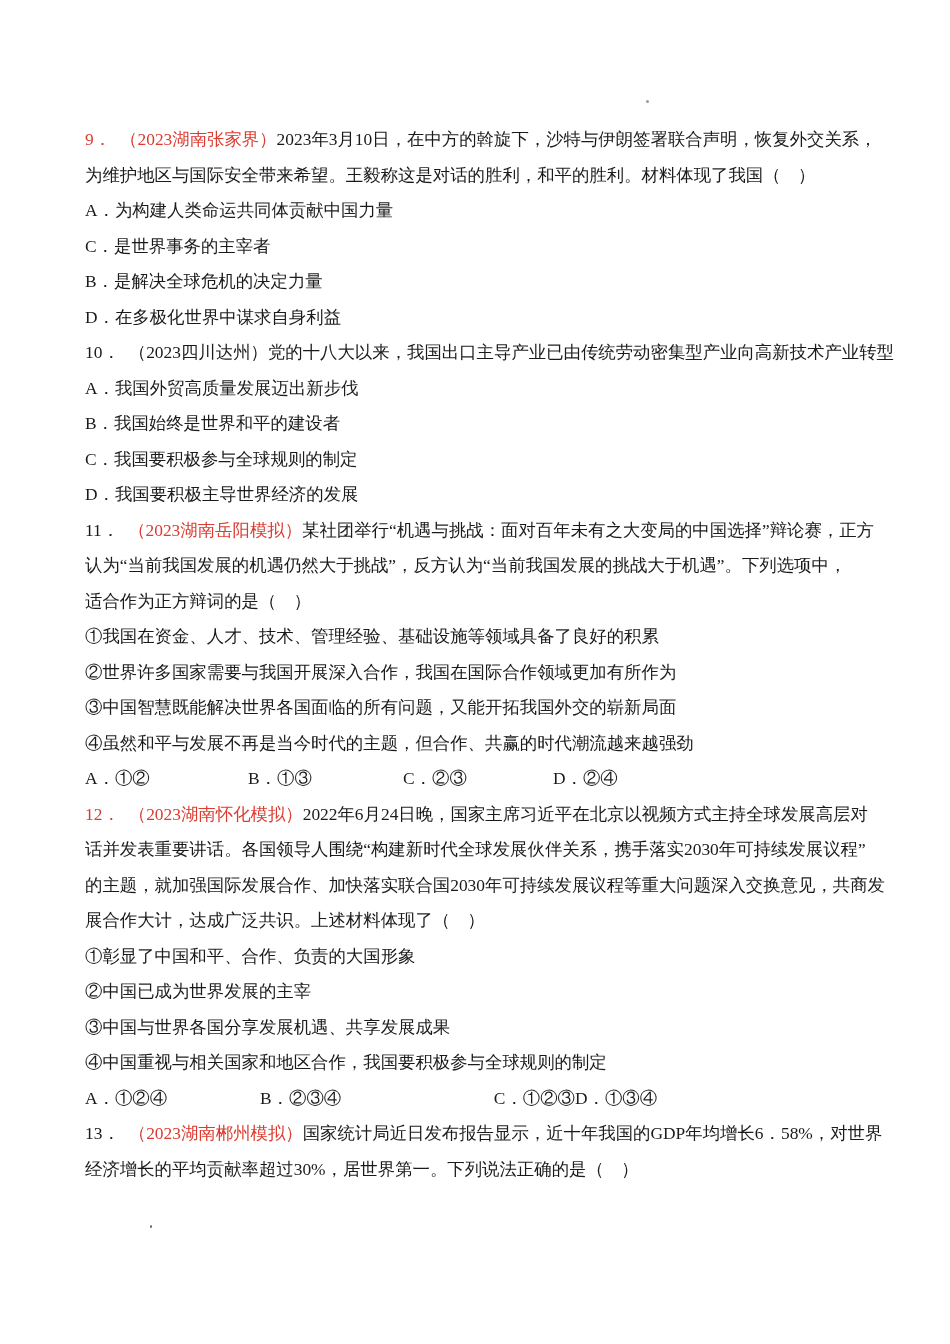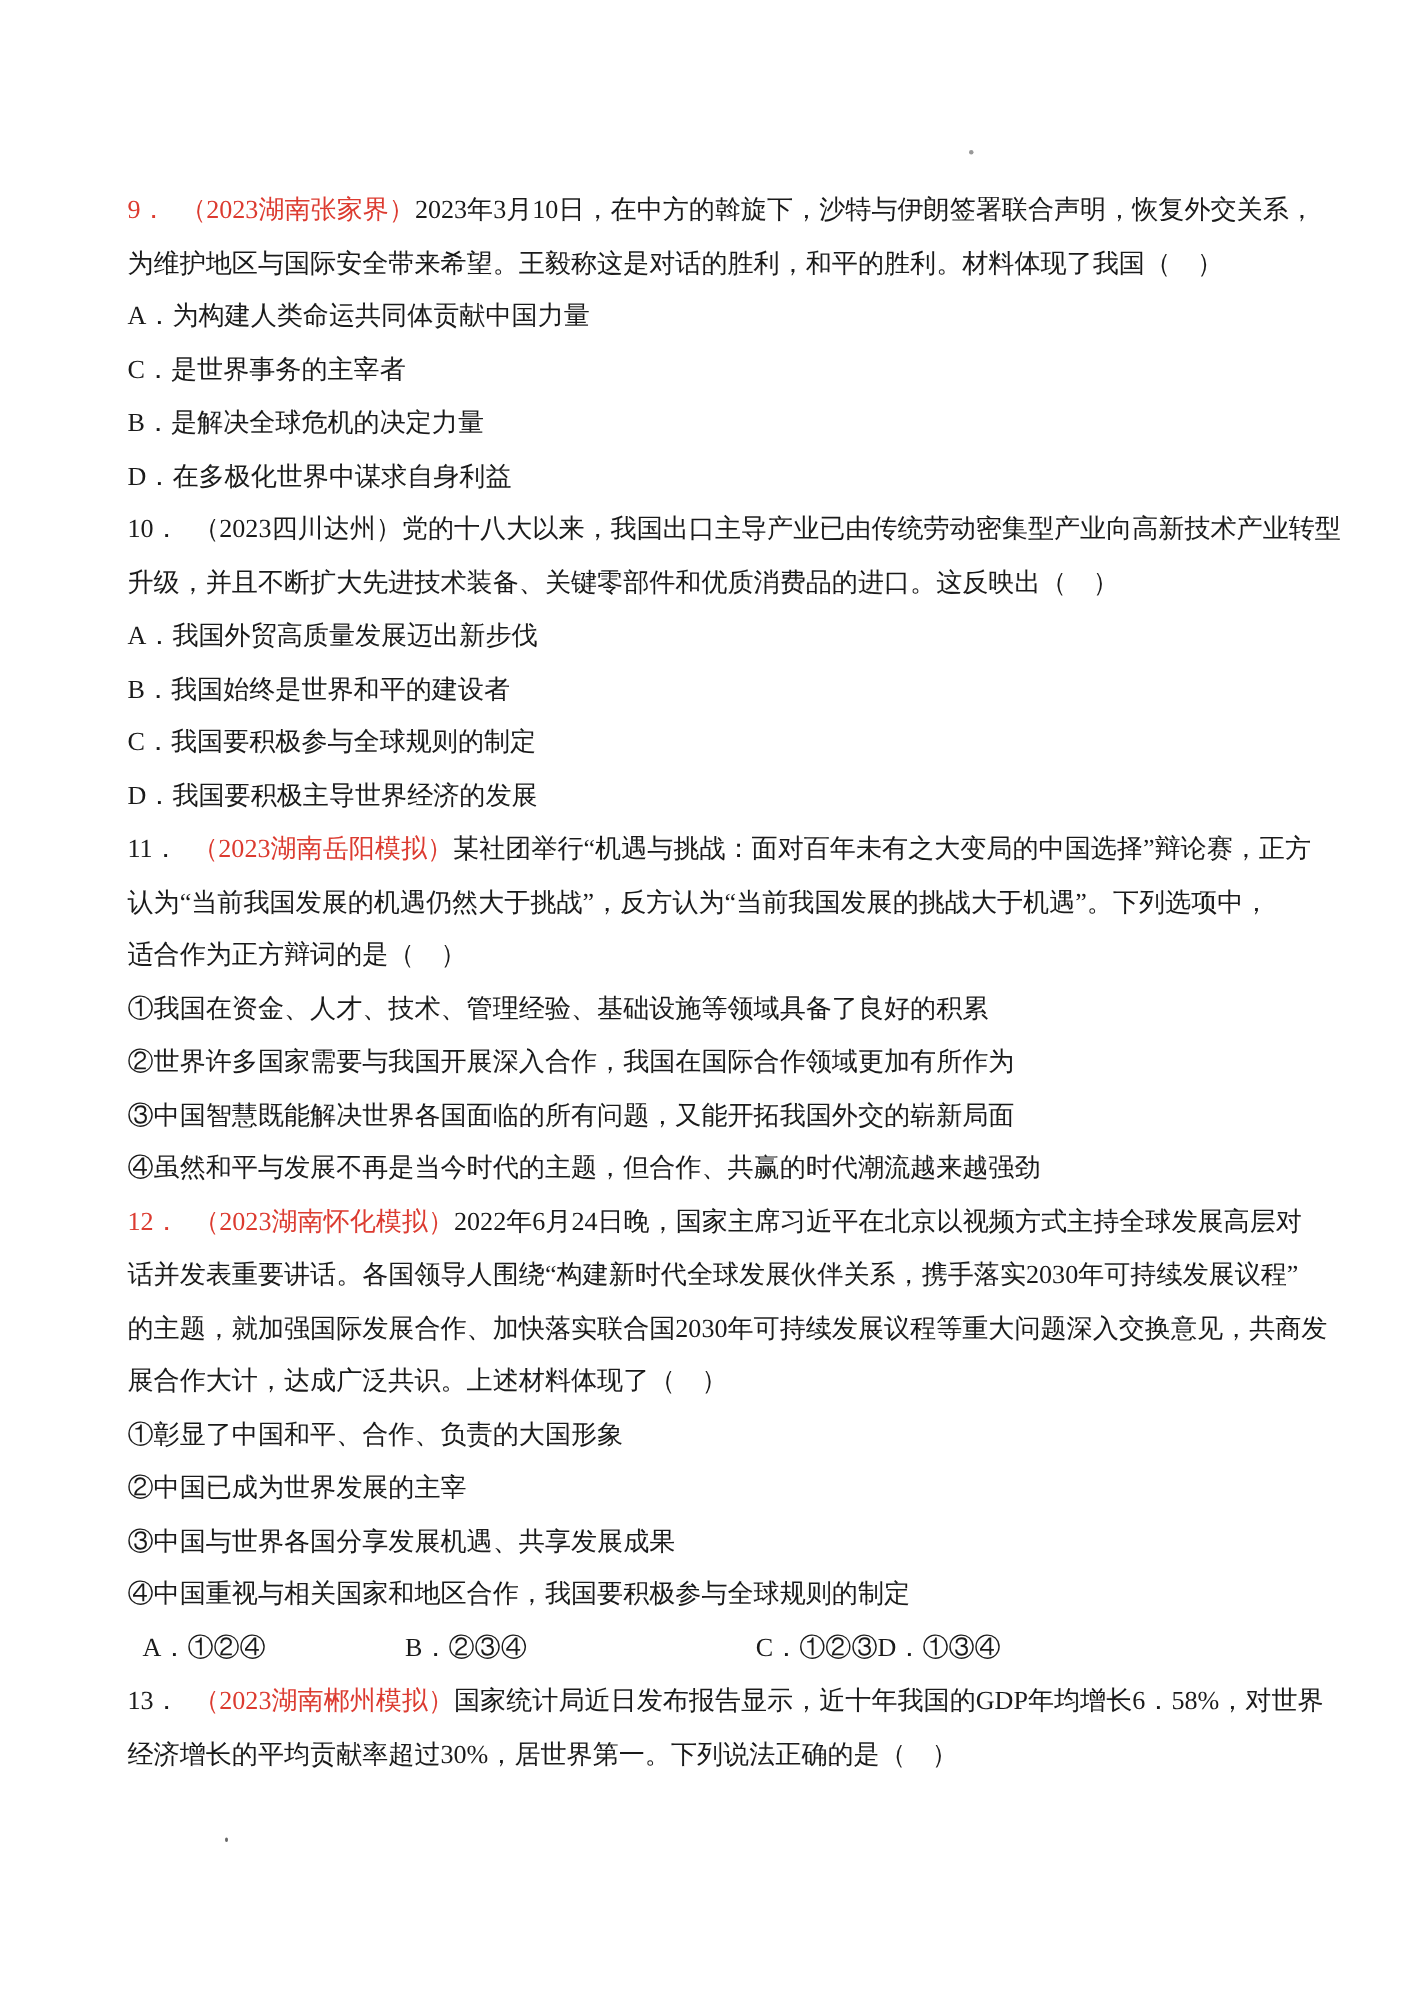--- a/index.html
+++ b/index.html
@@ -12,21 +12,21 @@
     position:absolute;left:85px;top:122px;width:810px;
     font-size:17.4px;line-height:35.5px;
   }
   .line{white-space:nowrap;height:35.5px;}
   .red{color:#dc3b30;}
   .qnum{margin-right:9px;}
   .answer-row span{display:inline-block;}
   .row-q11 span:nth-child(1){width:163px;}
   .row-q11 span:nth-child(2){width:155px;}
   .row-q11 span:nth-child(3){width:150px;}
-  .row-q12 span:nth-child(1){width:175px;margin-left:10px;}
+  .row-q12 span:nth-child(1){width:175px;}
   .row-q12 span:nth-child(2){width:160px;}
   .row-q12 span:nth-child(3){width:155px;text-align:right;}
   .speck{position:absolute;background:#999;border-radius:50%;}
   .speck-top{left:646px;top:100px;width:3px;height:3px;}
   .speck-bottom{left:150px;top:1225px;width:2px;height:3px;background:#666;}
 </style>
 </head>
 <body>
 
 <div class="speck speck-top"></div>
@@ -38,35 +38,35 @@
     <div class="line"><span class="qnum red">9．</span><span class="qsrc red">（2023湖南张家界）</span><span>2023年3月10日，在中方的斡旋下，沙特与伊朗签署联合声明，恢复外交关系，</span></div>
     <div class="line">为维护地区与国际安全带来希望。王毅称这是对话的胜利，和平的胜利。材料体现了我国（　）</div>
     <div class="line">A．为构建人类命运共同体贡献中国力量</div>
     <div class="line">C．是世界事务的主宰者</div>
     <div class="line">B．是解决全球危机的决定力量</div>
     <div class="line">D．在多极化世界中谋求自身利益</div>
   </section>
 
   <section>
     <div class="line"><span class="qnum">10．</span><span class="qsrc">（2023四川达州）</span><span>党的十八大以来，我国出口主导产业已由传统劳动密集型产业向高新技术产业转型</span></div>
-    <div class="line">升级，并且不断扩大先进技术装备、关键零部件和优质消费品的进口。这反映出（　）</div>
     <div class="line">A．我国外贸高质量发展迈出新步伐</div>
     <div class="line">B．我国始终是世界和平的建设者</div>
     <div class="line">C．我国要积极参与全球规则的制定</div>
     <div class="line">D．我国要积极主导世界经济的发展</div>
   </section>
 
   <section>
     <div class="line"><span class="qnum">11．</span><span class="qsrc red">（2023湖南岳阳模拟）</span><span>某社团举行“机遇与挑战：面对百年未有之大变局的中国选择”辩论赛，正方</span></div>
     <div class="line">认为“当前我国发展的机遇仍然大于挑战”，反方认为“当前我国发展的挑战大于机遇”。下列选项中，</div>
     <div class="line">适合作为正方辩词的是（　）</div>
     <div class="line">①我国在资金、人才、技术、管理经验、基础设施等领域具备了良好的积累</div>
     <div class="line">②世界许多国家需要与我国开展深入合作，我国在国际合作领域更加有所作为</div>
     <div class="line">③中国智慧既能解决世界各国面临的所有问题，又能开拓我国外交的崭新局面</div>
     <div class="line">④虽然和平与发展不再是当今时代的主题，但合作、共赢的时代潮流越来越强劲</div>
+    <div class="line answer-row row-q11"><span>A．①②</span><span>B．①③</span><span>C．②③</span><span>D．②④</span></div>
   </section>
 
   <section>
     <div class="line"><span class="qnum red">12．</span><span class="qsrc red">（2023湖南怀化模拟）</span><span>2022年6月24日晚，国家主席习近平在北京以视频方式主持全球发展高层对</span></div>
     <div class="line">话并发表重要讲话。各国领导人围绕“构建新时代全球发展伙伴关系，携手落实2030年可持续发展议程”</div>
     <div class="line">的主题，就加强国际发展合作、加快落实联合国2030年可持续发展议程等重大问题深入交换意见，共商发</div>
     <div class="line">展合作大计，达成广泛共识。上述材料体现了（　）</div>
     <div class="line">①彰显了中国和平、合作、负责的大国形象</div>
     <div class="line">②中国已成为世界发展的主宰</div>
     <div class="line">③中国与世界各国分享发展机遇、共享发展成果</div>

